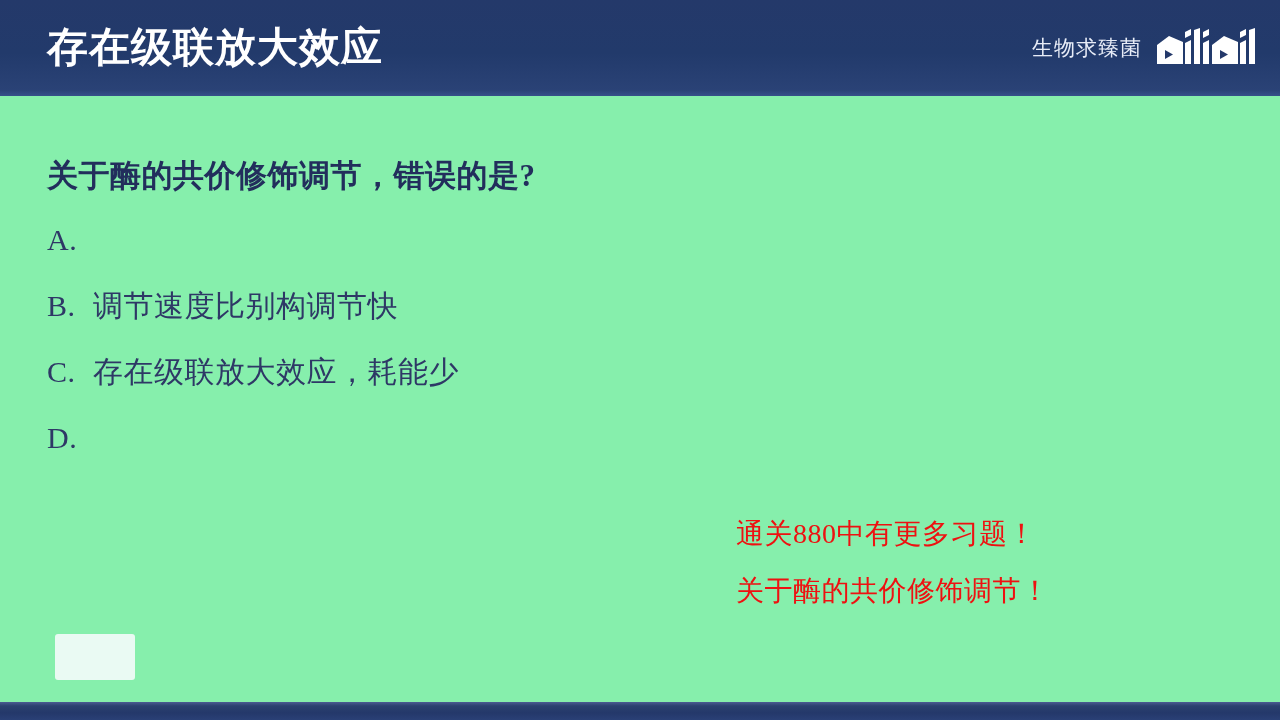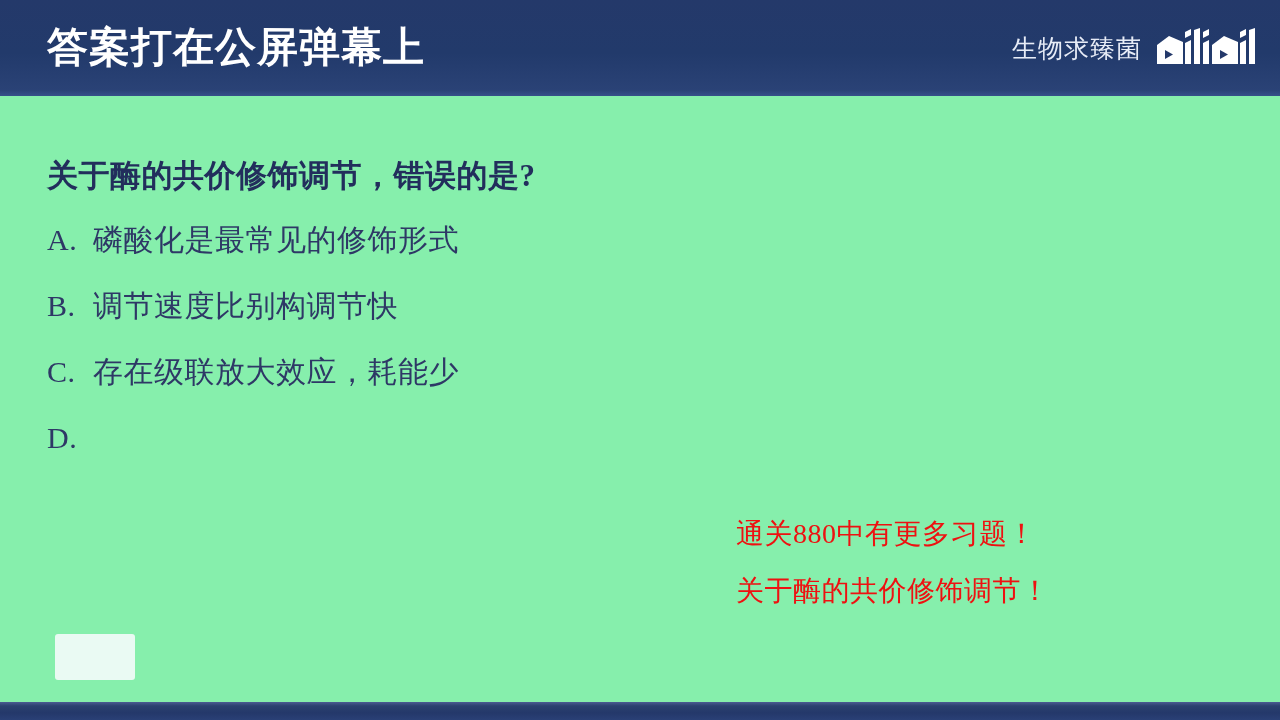--- a/index.html
+++ b/index.html
@@ -40,21 +40,21 @@
   .brand-zone {
     position: absolute;
     right: 22px;
     top: 26px;
     display: flex;
     align-items: center;
     gap: 12px;
     height: 44px;
   }
   .brand-text {
-    font-size: 25px;
+    font-size: 21px;
     line-height: 30px;
     color: #e7ecf7;
     letter-spacing: 1px;
     white-space: nowrap;
     font-weight: normal;
   }
   .bili-logo {
     display: block;
     width: 104px;
     height: 40px;
@@ -143,21 +143,21 @@
     width: 1280px;
     height: 18px;
     background: linear-gradient(180deg, #4b5c92 0%, #2b416f 22%, #24386a 60%, #2a4076 100%);
   }
 </style>
 </head>
 <body>
 
 <div class="header">
 
-  <div class="header-title">答案打在公屏弹幕上</div>
+  <div class="header-title">存在级联放大效应</div>
 
   <div class="brand-zone">
     <span class="brand-text">生物求臻菌</span>
 
     <span>
       <svg class="bili-logo" viewBox="0 0 208 80" xmlns="http://www.w3.org/2000/svg" aria-hidden="true">
         <g fill="#ffffff">
 
           <path d="M6 34 L30 16 L30 72 L6 72 Z"></path>
           <path d="M30 16 L30 72 L58 72 L58 28 Z"></path>
@@ -186,21 +186,20 @@
 </div>
 
 <div class="content">
 
   <div class="question">关于酶的共价修饰调节，错误的是?</div>
 
   <div class="options">
 
     <div class="option">
       <span class="option-letter">A.</span>
-      <span class="option-text">磷酸化是最常见的修饰形式</span>
     </div>
 
     <div class="option">
       <span class="option-letter">B.</span>
       <span class="option-text">调节速度比别构调节快</span>
     </div>
 
     <div class="option">
       <span class="option-letter">C.</span>
       <span class="option-text">存在级联放大效应，耗能少</span>

